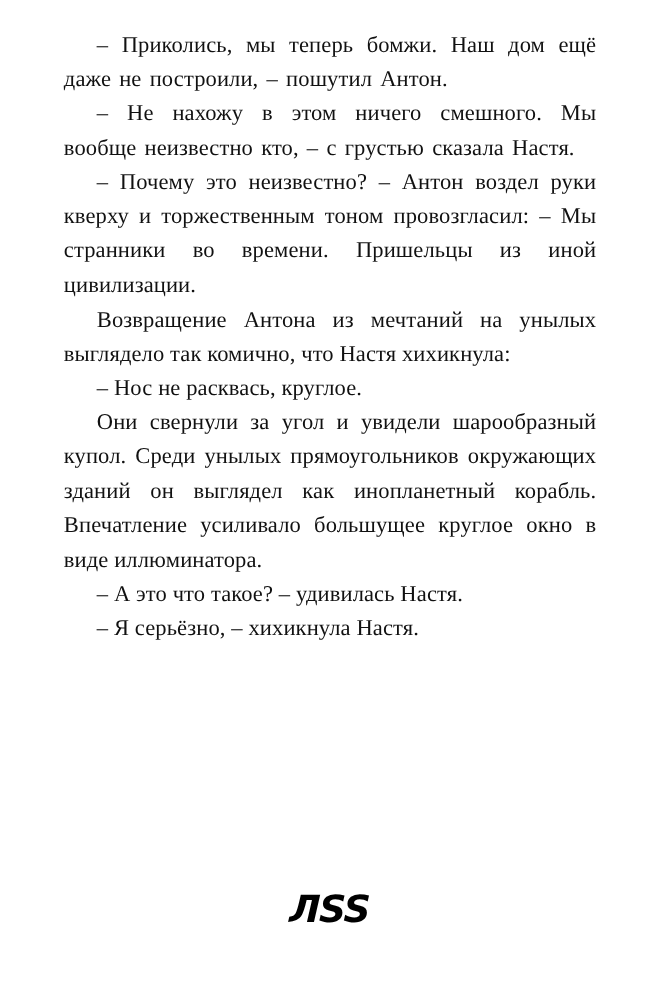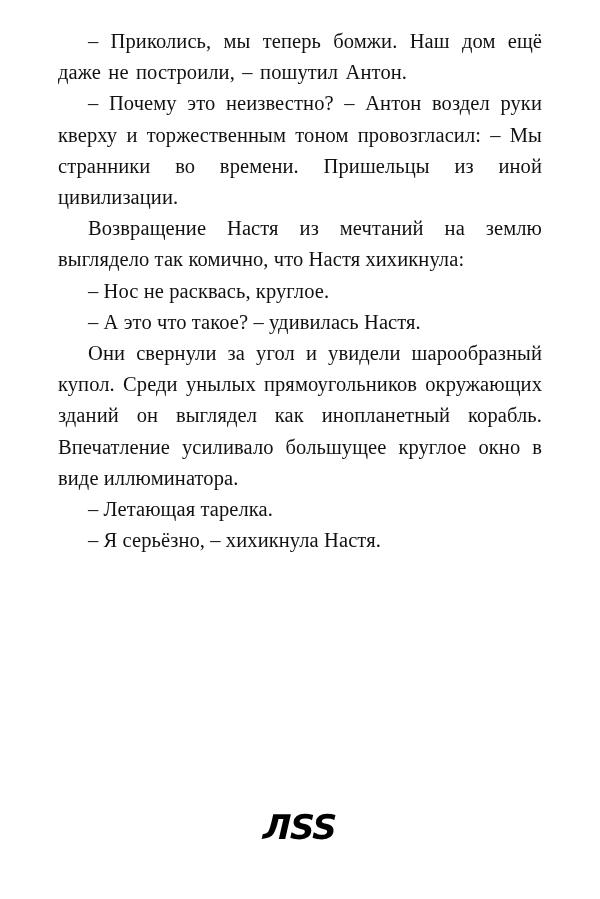--- a/index.html
+++ b/index.html
@@ -55,26 +55,26 @@
     transform: skewX(-2deg);
   }
 </style>
 </head>
 <body>
 
 <div class="page">
 
   <div class="body-text">
     <p class="loose">– Приколись, мы теперь бомжи. Наш дом ещё даже не построили, – пошутил Антон.</p>
+    <p class="loose">– Не нахожу в этом ничего смешного. Мы вообще неизвестно кто, – с грустью сказала Настя.</p>
     <p class="loose">– Почему это неизвестно? – Антон воздел руки кверху и торжественным тоном провозгласил: – Мы странники во времени. Пришельцы из иной цивилизации.</p>
-    <p>Возвращение Настя из мечтаний на землю выглядело так комично, что Настя хихикнула:</p>
+    <p>Возвращение Антона из мечтаний на унылых выглядело так комично, что Настя хихикнула:</p>
     <p>– Нос не расквась, круглое.</p>
+    <p>Они свернули за угол и увидели шарообразный купол. Среди унылых прямоугольников окружающих зданий он выглядел как инопланетный корабль. Впечатление усиливало большущее круглое окно в виде иллюминатора.</p>
     <p>– А это что такое? – удивилась Настя.</p>
-    <p>Они свернули за угол и увидели шарообразный купол. Среди унылых прямоугольников окружающих зданий он выглядел как инопланетный корабль. Впечатление усиливало большущее круглое окно в виде иллюминатора.</p>
-    <p>– Летающая тарелка.</p>
     <p>– Я серьёзно, – хихикнула Настя.</p>
   </div>
 
   <div class="logo-wrap">
     <span class="logo">ЛSS</span>
   </div>
 
 </div>
 
 </body></html>

